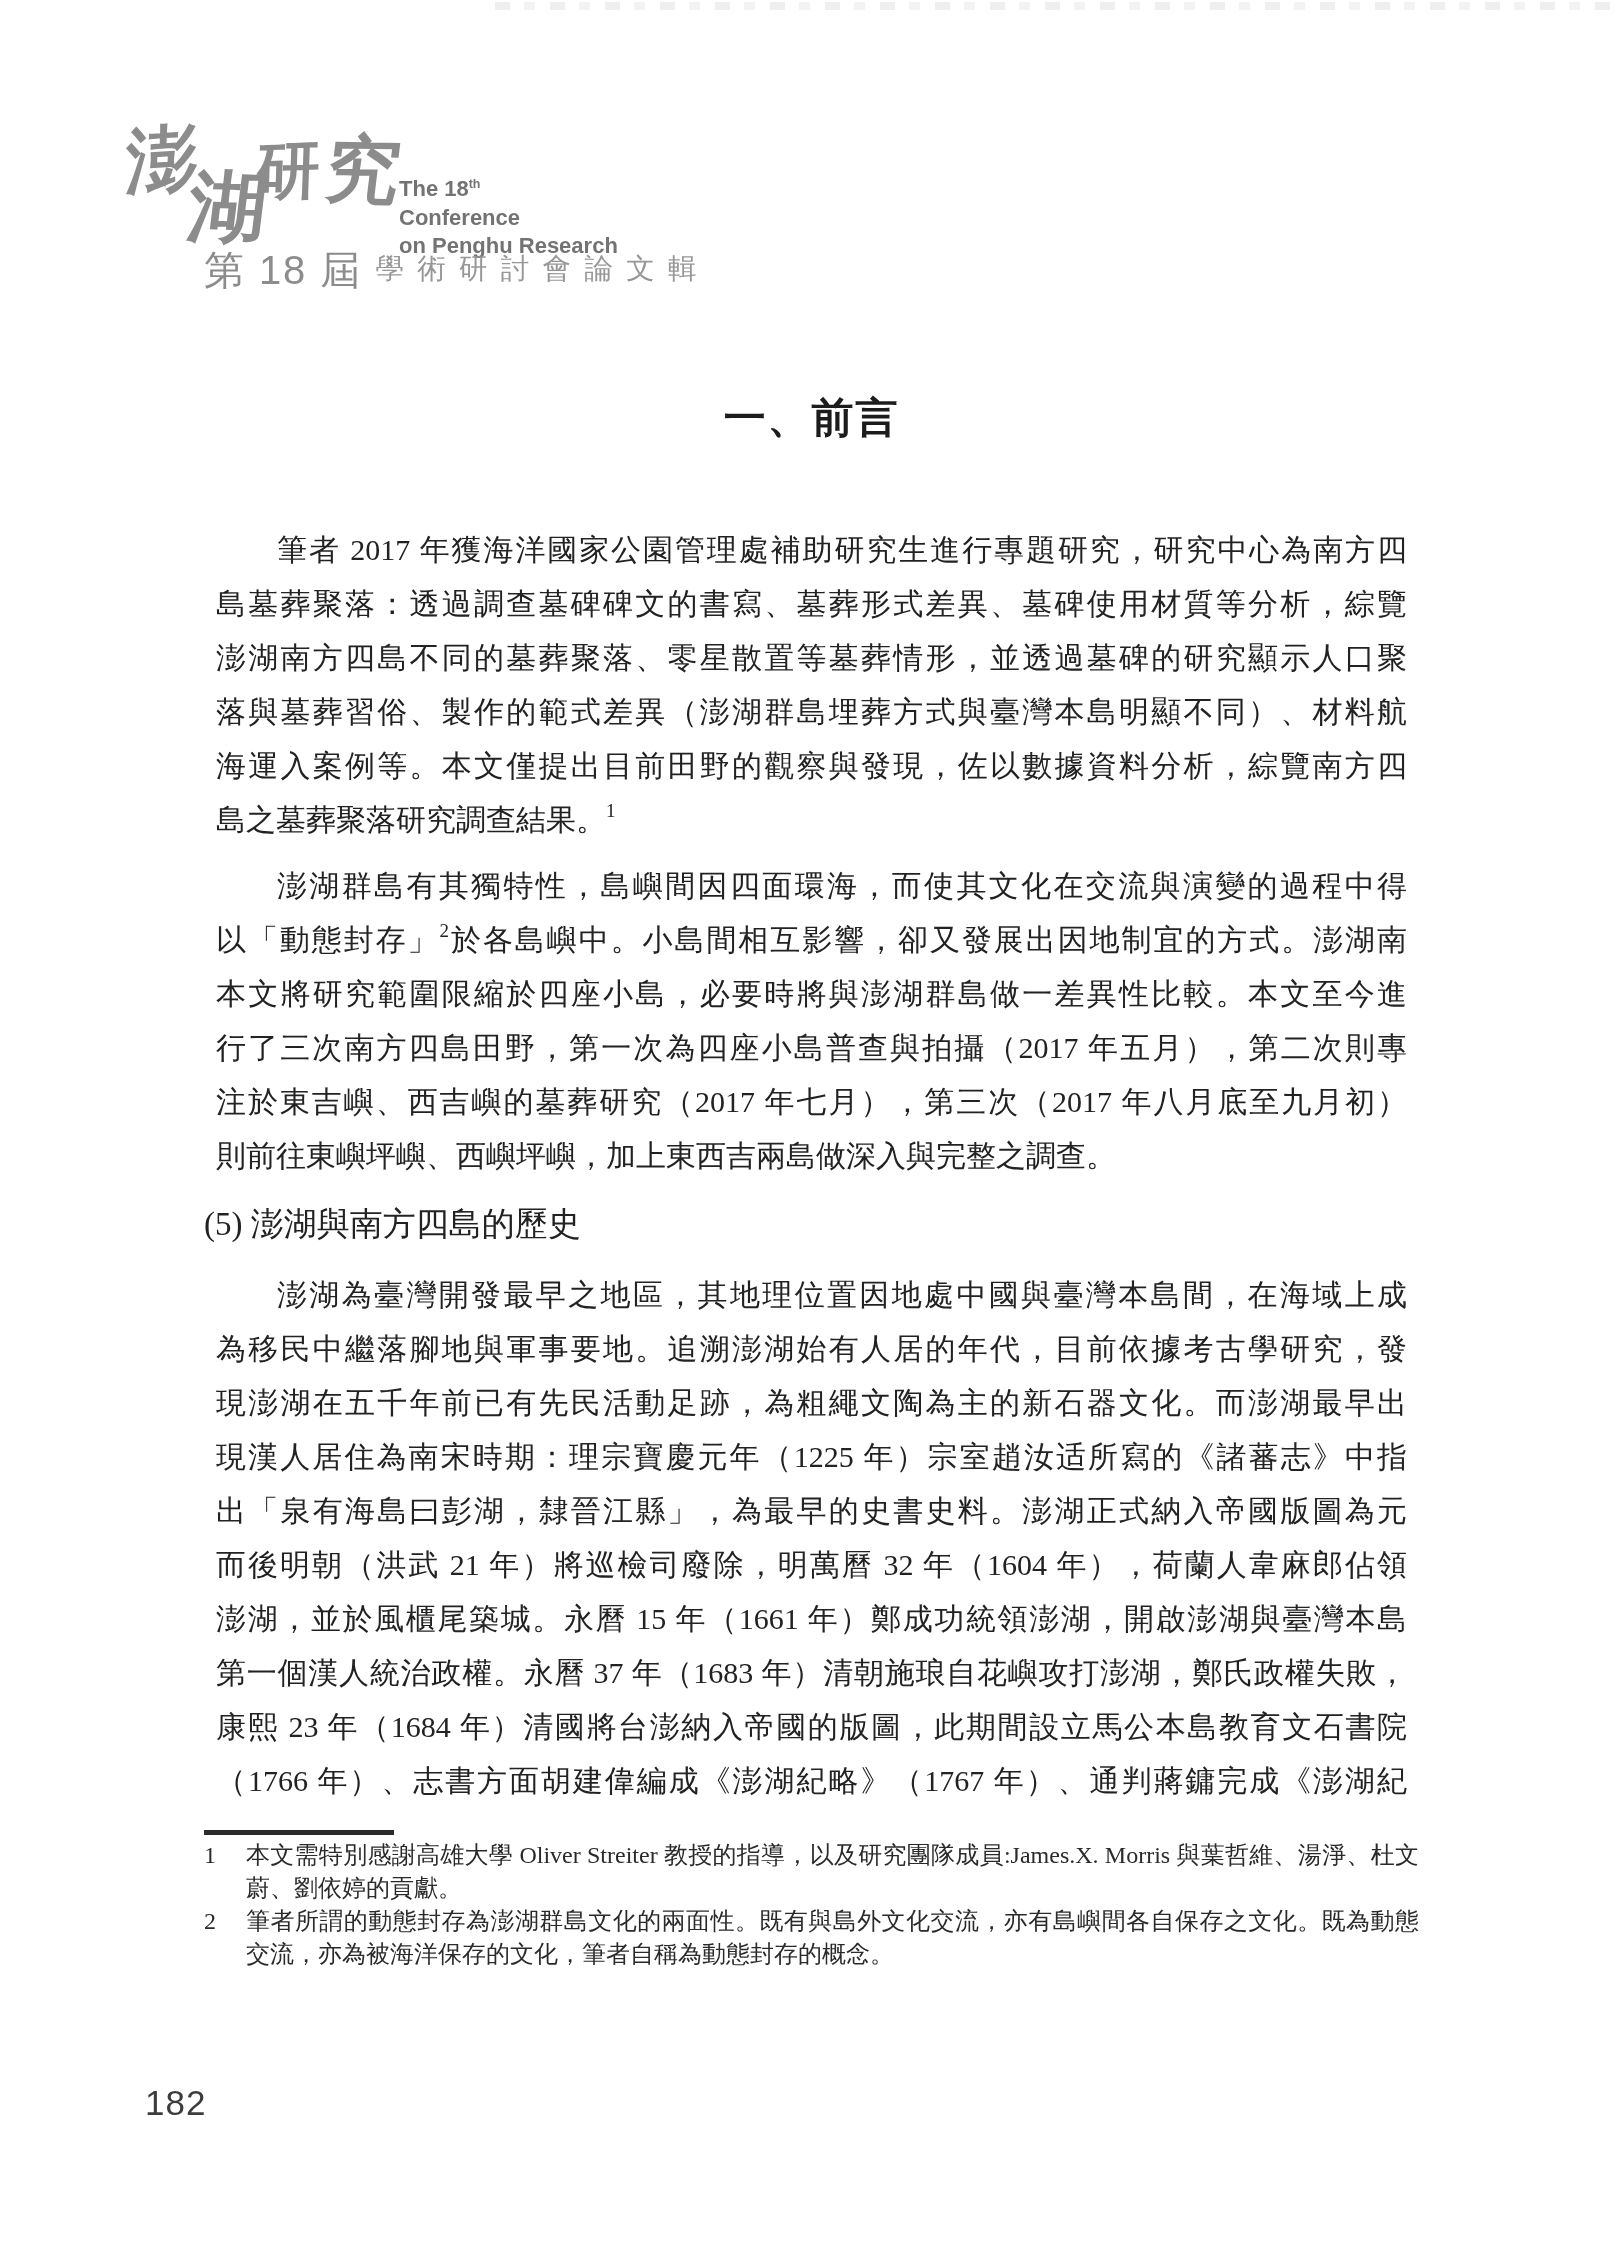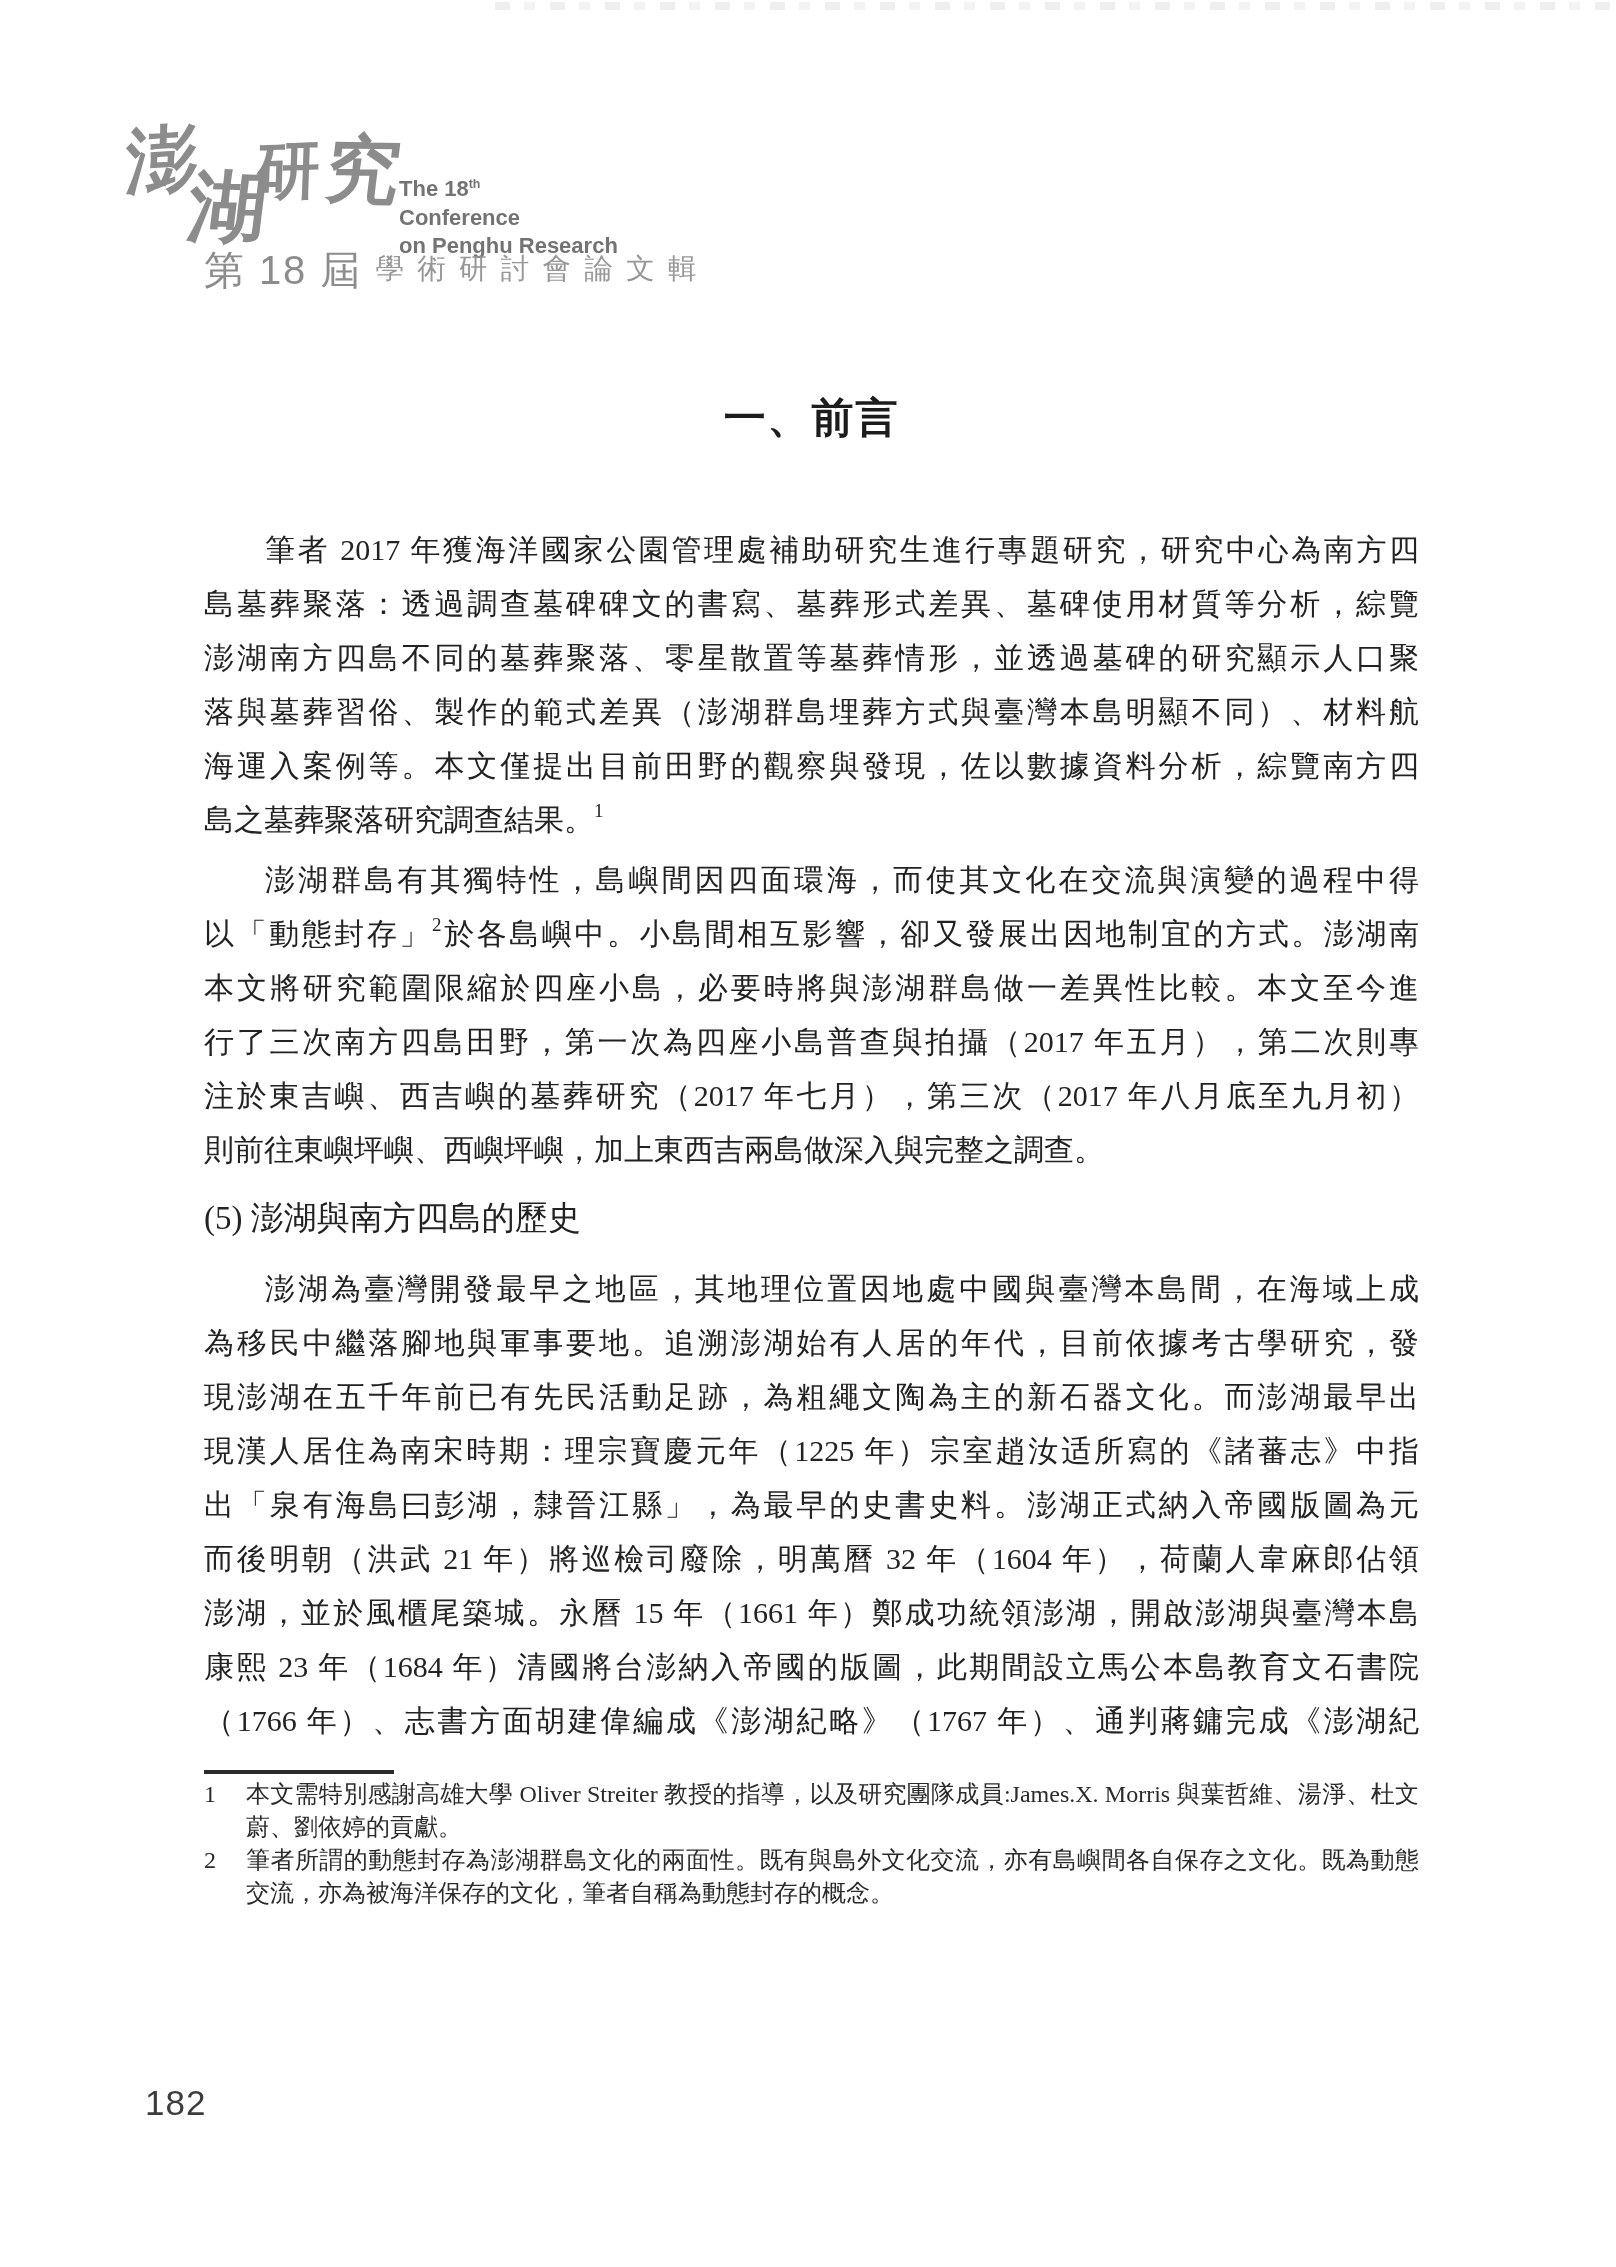--- a/index.html
+++ b/index.html
@@ -28,21 +28,21 @@
   .logo-latin sup{font-size:12.4px;}
   .logo-sub{position:absolute;left:114px;top:162px;white-space:nowrap;}
   .edition{font-size:40px;color:#8c8c8c;letter-spacing:1.9px;font-family:"Liberation Sans","DejaVu Sans",sans-serif;}
   .series{font-size:28.5px;color:#979797;letter-spacing:13.3px;margin-left:13.3px;vertical-align:5.7px;}
   
   .main{position:absolute;left:204px;top:390px;width:1215px;}
   .doc-title{
     margin:0;text-align:center;font-size:42px;font-weight:700;color:#1c1c1c;
     line-height:57px;height:57px;letter-spacing:1.9px;
   }
-  .para{margin:0;}
+  .para{margin:12px;}
   .p1{margin-top:76px;}
   .p2{margin-top:5.7px;}
   .p3{margin-top:20px;}
   .line{
     font-size:30px;line-height:54px;height:54px;color:#222;
     text-align:justify;text-align-last:justify;overflow:hidden;
   }
   .line.short{text-align:left;text-align-last:left;}
   .line.ind{text-indent:61px;}
   .line sup{font-size:19px;line-height:0;vertical-align:13.3px;}
@@ -106,20 +106,21 @@
   <h2 class="sec-heading">(5) 澎湖與南方四島的歷史</h2>
 
   <div class="para p3">
     <div class="line ind">澎湖為臺灣開發最早之地區，其地理位置因地處中國與臺灣本島間，在海域上成</div>
     <div class="line">為移民中繼落腳地與軍事要地。追溯澎湖始有人居的年代，目前依據考古學研究，發</div>
     <div class="line">現澎湖在五千年前已有先民活動足跡，為粗繩文陶為主的新石器文化。而澎湖最早出</div>
     <div class="line">現漢人居住為南宋時期：理宗寶慶元年（1225 年）宗室趙汝适所寫的《諸蕃志》中指</div>
     <div class="line">出「泉有海島曰彭湖，隸晉江縣」，為最早的史書史料。澎湖正式納入帝國版圖為元</div>
     <div class="line">而後明朝（洪武 21 年）將巡檢司廢除，明萬曆 32 年（1604 年），荷蘭人韋麻郎佔領</div>
     <div class="line">澎湖，並於風櫃尾築城。永曆 15 年（1661 年）鄭成功統領澎湖，開啟澎湖與臺灣本島</div>
+    <div class="line">第一個漢人統治政權。永曆 37 年（1683 年）清朝施琅自花嶼攻打澎湖，鄭氏政權失敗，</div>
     <div class="line">康熙 23 年（1684 年）清國將台澎納入帝國的版圖，此期間設立馬公本島教育文石書院</div>
     <div class="line">（1766 年）、志書方面胡建偉編成《澎湖紀略》（1767 年）、通判蔣鏞完成《澎湖紀</div>
   </div>
 
   <div class="fn-sep"></div>
   <div class="footnotes">
     <div class="fn">
       <span class="fn-num">1</span>
       <span class="fn-text">本文需特別感謝高雄大學 Oliver Streiter 教授的指導，以及研究團隊成員:James.X. Morris 與葉哲維、湯淨、杜文蔚、劉依婷的貢獻。</span>
     </div>

